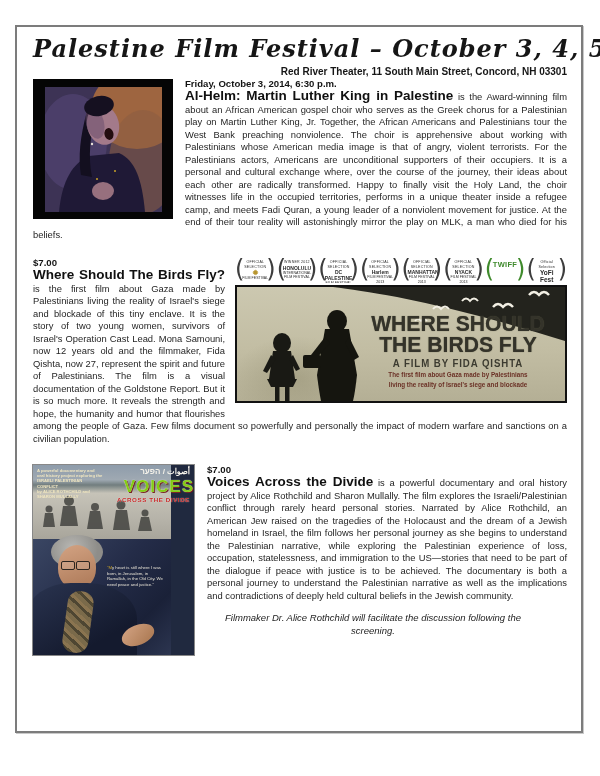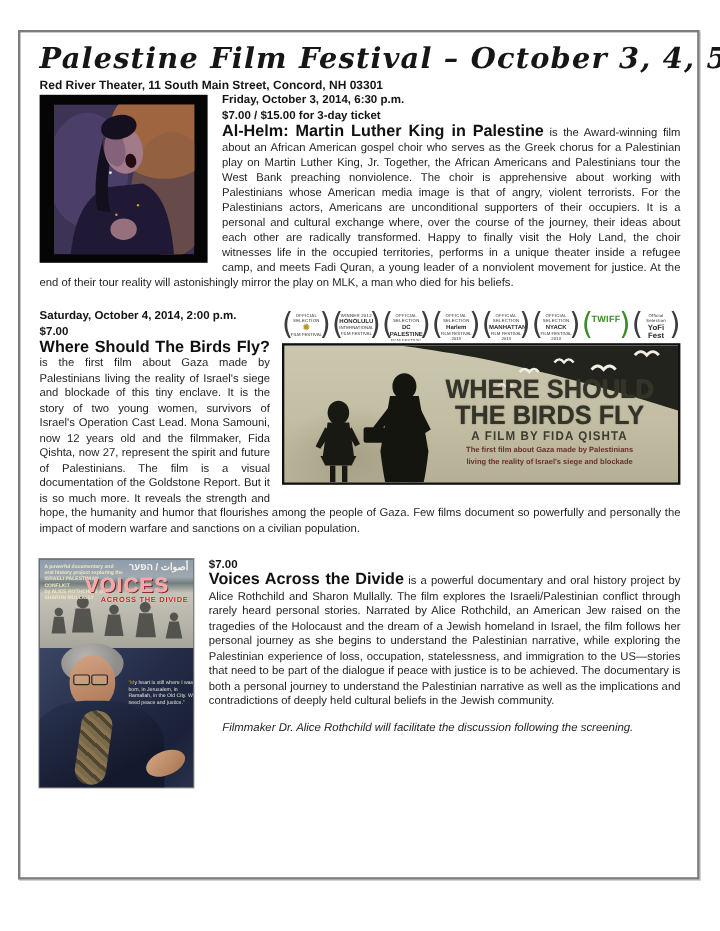--- a/index.html
+++ b/index.html
@@ -12,21 +12,21 @@
     position:absolute;left:15px;top:25px;width:564px;height:704px;
     border:2px solid #7c7c7c;background:#fff;box-shadow:1px 1px 0 #c9c9c9;
   }
   .content{padding:0 14px 0 16px;}
 
   .title{
     margin-top:7px;text-align:center;
     font-family:"DejaVu Serif",serif;font-style:italic;font-weight:bold;
     font-size:24px;letter-spacing:1px;color:#161616;white-space:nowrap;
   }
-  .subtitle{text-align:left;font-size:10px;font-weight:bold;margin-top:3px;color:#161616;}
+  .subtitle{text-align:right;font-size:10px;font-weight:bold;margin-top:3px;color:#161616;}
 
   .section{overflow:visible;}
   .sec-friday{}
   .sec-saturday{margin-top:15px;}
   .sec-sunday{margin-top:18px;}
 
   .h-line{font-size:9.6px;font-weight:bold;line-height:13px;color:#141414;}
   .body-text{margin:0;font-size:9.4px;line-height:12.5px;text-align:justify;color:#1f1f1f;}
   .film-title{font-size:13.5px;font-weight:bold;color:#101010;}
   .note{
@@ -80,31 +80,31 @@
     position:absolute;left:118px;top:70px;width:206px;text-align:center;
     font-size:10.5px;font-weight:bold;color:#3c3b30;letter-spacing:1px;transform:scaleX(.92);
   }
   .pb-tag{position:absolute;left:118px;width:206px;text-align:center;
     font-size:6.3px;font-weight:bold;color:#6b3126;line-height:8px;}
   .pb-tag1{top:84px;} .pb-tag2{top:94px;}
 
   
   .poster-voices{
     float:left;position:relative;width:128px;height:190px;margin:2px 13px 2px 0;
-    background:#20293f;overflow:hidden;box-shadow:0 0 0 1px #888;
+    background:#20293f;overflow:hidden;box-shadow:0 0 0 1px #888;padding-left:33px;
   }
   .vp-top{
     position:absolute;left:0;top:0;width:138px;height:74px;
     background:linear-gradient(180deg,#8e9cab 0%,#9fa9b2 20%,#717d7e 27%,#c6c3b8 38%,#b5b2a8 75%,#a8a59b 100%);
   }
   .vp-credits{position:absolute;left:4px;top:3px;width:66px;color:#f0e6c0;
     font-size:4.2px;line-height:5.2px;font-weight:bold;}
   .vp-arabic{position:absolute;right:4px;top:2px;color:#f5f2ea;font-size:8px;font-weight:bold;}
   .vp-title{
-    position:absolute;right:20px;top:12px;color:#fca5a5;font-size:17px;font-weight:bold;
+    position:absolute;right:0;top:12px;color:#84cc16;font-size:17px;font-weight:bold;
     letter-spacing:1px;text-shadow:0 0 1px #ffffff,1px 1px 0 #6e1010;
   }
   .vp-sub{position:absolute;right:4px;top:31px;color:#c32222;font-size:6.2px;font-weight:bold;
     letter-spacing:.6px;text-shadow:0 0 1px #fff;}
   .vp-kids{position:absolute;left:0;top:30px;}
   .vp-bottom{
     position:absolute;left:0;top:74px;width:138px;height:116px;
     background:linear-gradient(135deg,#3a4663 0%,#242c48 45%,#1a2138 75%,#2c3550 100%);
   }
   .vp-hair{position:absolute;left:18px;top:-4px;width:52px;height:34px;border-radius:50%;
@@ -149,21 +149,20 @@
           <ellipse cx="50" cy="36" rx="9" ry="16" fill="#6b4f6e" opacity="0.55" transform="rotate(-14 50 36)"></ellipse>
           <ellipse cx="54" cy="19" rx="15" ry="10" fill="#151020" transform="rotate(-12 54 19)"></ellipse>
           <ellipse cx="64" cy="47" rx="4.5" ry="6" fill="#230d10" transform="rotate(-12 64 47)"></ellipse>
           <ellipse cx="58" cy="104" rx="11" ry="9" fill="#97707e"></ellipse>
           <circle cx="47" cy="57" r="1.2" fill="#e8e3da"></circle>
           <circle cx="70" cy="84" r="1" fill="#c9a227"></circle>
           <circle cx="52" cy="92" r="1" fill="#c9a227"></circle>
         </svg>
       </div>
       <div class="h-line">Friday, October 3, 2014, 6:30 p.m.</div>
-      <div class="h-line">$7.00 / $15.00 for 3-day ticket</div>
       <p class="body-text"><b class="film-title">Al-Helm: Martin Luther King in Palestine</b><span> is the Award-winning film about an African American gospel choir who serves as the Greek chorus for a Palestinian play on Martin Luther King, Jr.  Together, the African Americans and Palestinians tour the West Bank preaching nonviolence. The choir is apprehensive about working with Palestinians whose American media image is that of angry, violent terrorists. For the Palestinians actors, Americans are unconditional supporters of their occupiers. It is a personal and cultural exchange where, over the course of the journey, their ideas about each other are radically transformed.  Happy to finally visit the Holy Land, the choir witnesses life in the occupied territories, performs in a unique theater inside a refugee camp, and meets Fadi Quran, a young leader of a nonviolent movement for justice. At the end of their tour reality will astonishingly mirror the play on MLK, a man who died for his beliefs.</span></p>
       <div class="clear"></div>
     </div>
 
     <div class="section sec-saturday">
       <div class="sat-media">
         <div class="laurels">
           <div class="laurel laurel-emblem">
             <span class="l-top">OFFICIAL SELECTION</span>
             <span class="l-mid">✹</span>
@@ -236,21 +235,20 @@
           </svg>
           <div class="pb-title">
             <div>WHERE SHOULD</div>
             <div>THE BIRDS FLY</div>
           </div>
           <div class="pb-byline">A FILM BY FIDA QISHTA</div>
           <div class="pb-tag pb-tag1">The first film about Gaza made by Palestinians</div>
           <div class="pb-tag pb-tag2">living the reality of Israel's siege and blockade</div>
         </div>
       </div>
-      <div class="h-line">Saturday, October 4, 2014, 2:00 p.m.</div>
       <div class="h-line">$7.00</div>
       <p class="body-text"><b class="film-title">Where Should The Birds Fly?</b><span> is the first film about Gaza made by Palestinians living the reality of Israel's siege and blockade of this tiny enclave.  It is the story of two young women, survivors of Israel's Operation Cast Lead. Mona Samouni, now 12 years old and the filmmaker, Fida Qishta, now 27, represent the spirit and future of Palestinians. The film is a visual documentation of the Goldstone Report. But it is so much more.  It reveals the strength and hope, the humanity and humor that flourishes among the people of Gaza. Few films document so powerfully and personally the impact of modern warfare and sanctions on a civilian population.</span></p>
       <div class="clear"></div>
     </div>
 
     <div class="section sec-sunday">
       <div class="poster-voices">
         <div class="vp-top">
           <svg class="vp-kids" width="138" height="44" viewBox="0 0 138 44">
             <g fill="#4a4a46" opacity="0.9">

